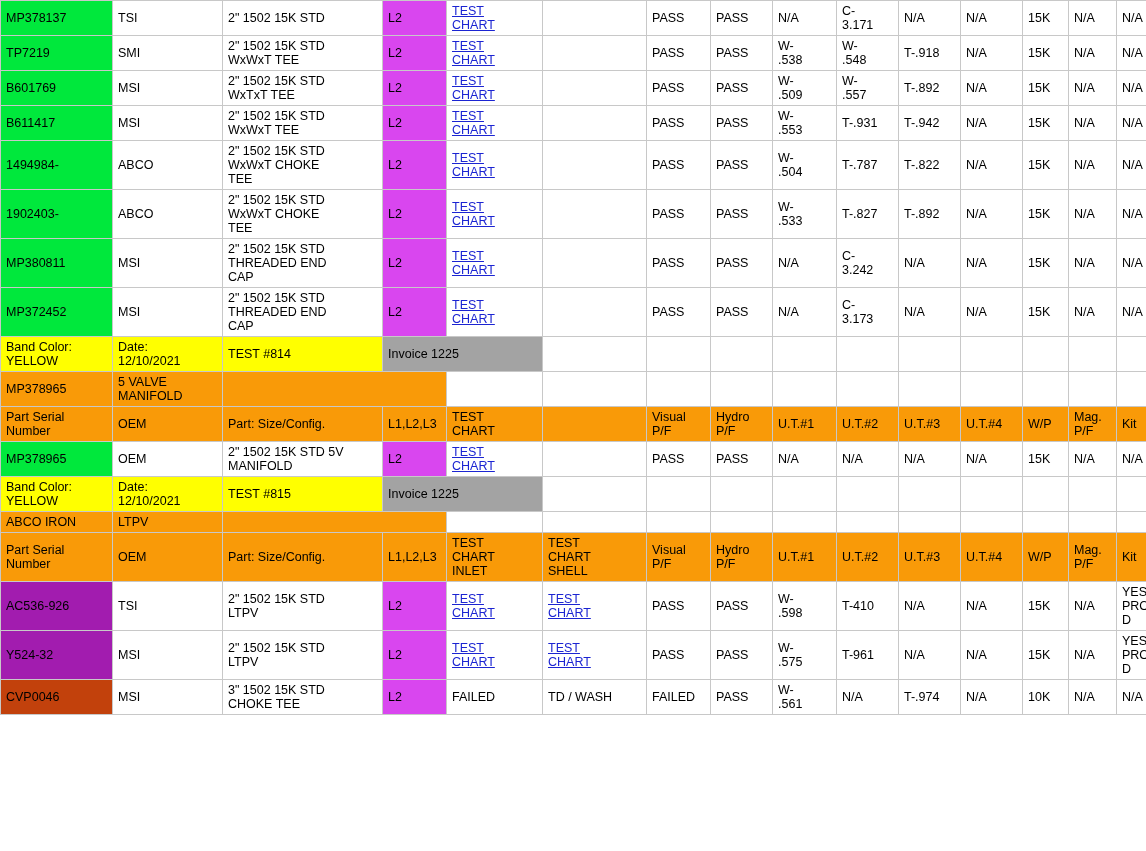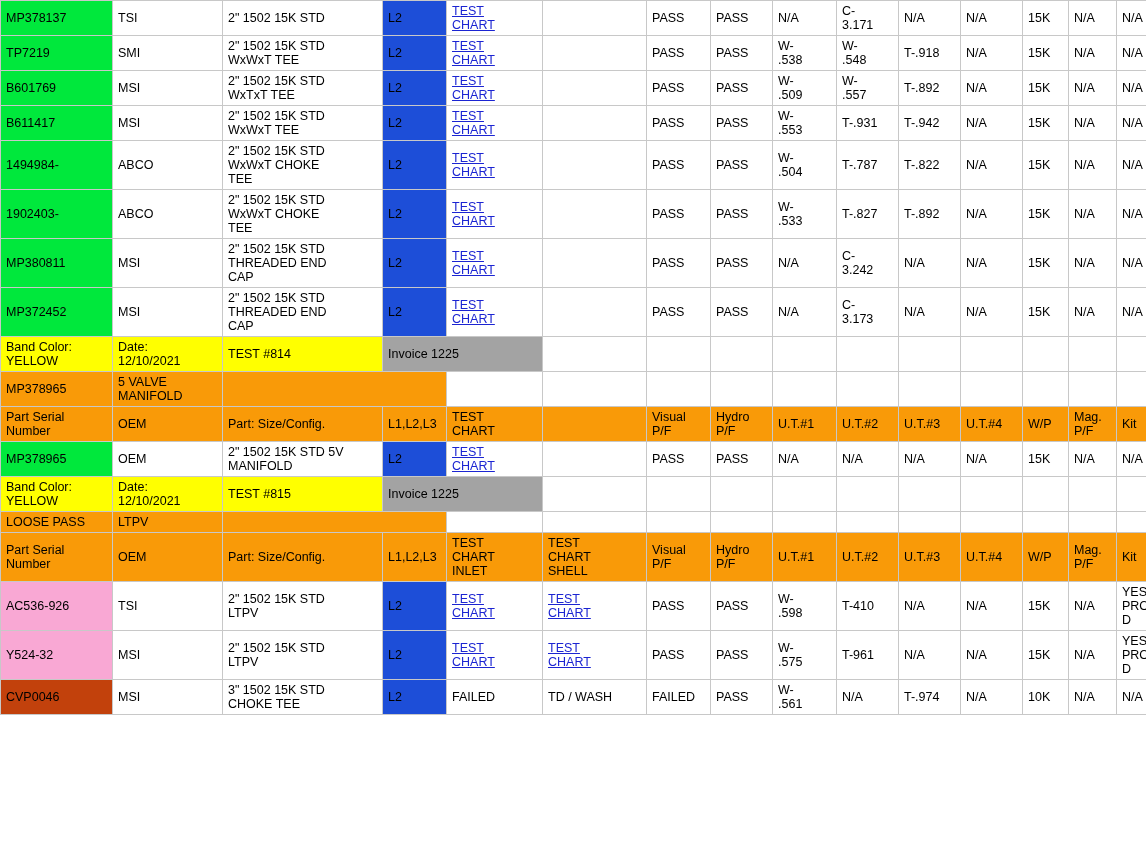--- a/index.html
+++ b/index.html
@@ -28,24 +28,24 @@
   .c-ut1{width:64px;}
   .c-ut2{width:62px;}
   .c-ut3{width:62px;}
   .c-ut4{width:62px;}
   .c-wp{width:46px;}
   .c-mag{width:48px;}
   .c-kit{width:70px;}
 
   .green{background:#00e83c;}
   .green2{background:#a3a3a3;}
-  .cyan{background:#1d4ed8;}
+  .cyan{background:#d946ef;}
   .yellow{background:#ffff00;}
   .orange{background:#f99a08;}
-  .gray{background:#f9a8d4;margin-left:14px;}
+  .gray{background:#a21caf;margin-left:14px;}
   .red{background:#c2410c;}
   .white{background:#ffffff;}
 
   .bold{font-weight:normal;}
   .link{color:#1b24d2;text-decoration:underline;cursor:pointer;display:block;}
   .redtext{color:#ee1111;}
 </style>
 </head>
 <body>
 
@@ -322,21 +322,21 @@
           <td class="white"></td>
           <td class="white"></td>
           <td class="white"></td>
           <td class="white"></td>
           <td class="white"></td>
           <td class="white"></td>
           <td class="white"></td>
           <td class="white"></td>
         </tr>
         <tr>
-          <td class="orange bold">LOOSE PASS</td>
+          <td class="orange bold">ABCO IRON</td>
           <td class="orange bold">LTPV</td>
           <td class="orange" colspan="2"></td>
           <td class="white"></td>
           <td class="white"></td>
           <td class="white"></td>
           <td class="white"></td>
           <td class="white"></td>
           <td class="white"></td>
           <td class="white"></td>
           <td class="white"></td>

